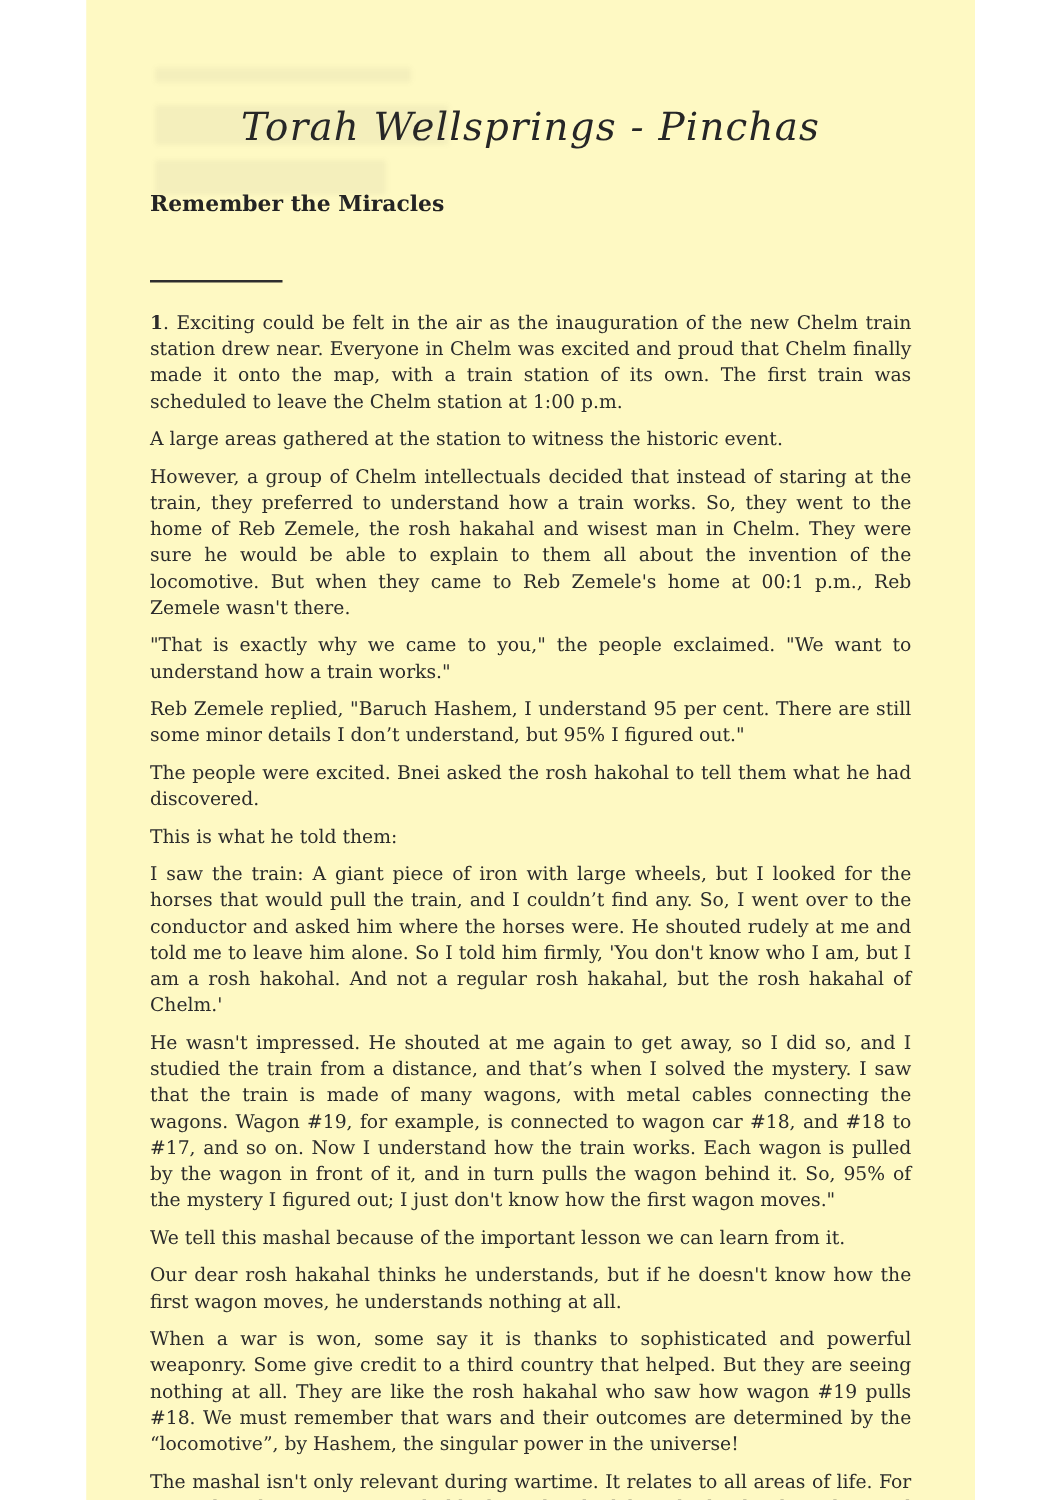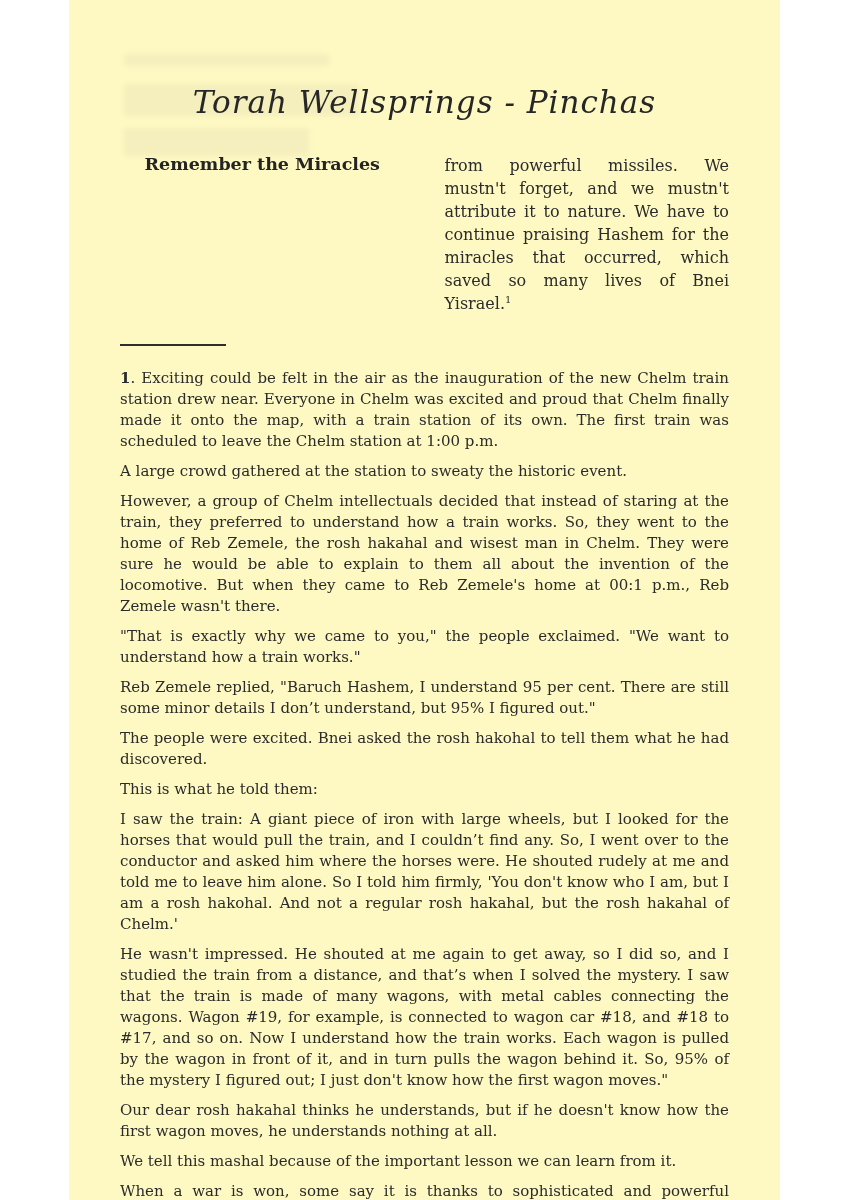--- a/index.html
+++ b/index.html
@@ -38,21 +38,21 @@
     color: #262626;
   }
   .columns {
     display: flex;
     gap: 40px;
     margin-top: 34px;
   }
   .col { flex: 1 1 0; min-width: 0; }
   h2.heading {
     margin: 0 0 21px 0;
-    text-align: center;
+    text-align: left;
     font-size: 17.5px;
     font-weight: bold;
     color: #242424;
   }
   p.body {
     margin: 0;
     font-size: 16px;
     line-height: 23px;
     text-align: justify;
   }
@@ -91,39 +91,36 @@
   <div class="ghost g3"></div>
 
   <div class="content">
 
     <h1 class="title">Torah Wellsprings - Pinchas</h1>
 
     <div class="columns">
       <div class="col col-left">
         <h2 class="heading">Remember the Miracles</h2>
       </div>
-      <div class="col col-right">
-        <p class="body"><span>from powerful missiles. We mustn't forget, and we mustn't attribute it to nature. We have to continue praising Hashem for the miracles that occurred, which saved so many lives of Bnei Yisrael.</span><sup class="fn-ref">1</sup></p>
-      </div>
     </div>
 
     <div class="fn-divider"></div>
 
     <div class="footnote">
       <p class="fn-p"><span class="fn-marker">1</span><span>. Exciting could be felt in the air as the inauguration of the new Chelm train station drew near. Everyone in Chelm was excited and proud that Chelm finally made it onto the map, with a train station of its own. The first train was scheduled to leave the Chelm station at 1:00 p.m.</span></p>
       <div>
-          <p class="fn-p">A large crowd gathered at the station to sweaty the historic event.</p>
+          <p class="fn-p">A large areas gathered at the station to witness the historic event.</p>
           <p class="fn-p">However, a group of Chelm intellectuals decided that instead of staring at the train, they preferred to understand how a train works. So, they went to the home of Reb Zemele, the rosh hakahal and wisest man in Chelm. They were sure he would be able to explain to them all about the invention of the locomotive. But when they came to Reb Zemele's home at 00:1 p.m., Reb Zemele wasn't there.</p>
           <p class="fn-p">"That is exactly why we came to you," the people exclaimed. "We want to understand how a train works."</p>
           <p class="fn-p">Reb Zemele replied, "Baruch Hashem, I understand 95 per cent. There are still some minor details I don’t understand, but 95% I figured out."</p>
           <p class="fn-p">The people were excited. Bnei asked the rosh hakohal to tell them what he had discovered.</p>
           <p class="fn-p">This is what he told them:</p>
           <p class="fn-p">I saw the train: A giant piece of iron with large wheels, but I looked for the horses that would pull the train, and I couldn’t find any. So, I went over to the conductor and asked him where the horses were. He shouted rudely at me and told me to leave him alone. So I told him firmly, 'You don't know who I am, but I am a rosh hakohal. And not a regular rosh hakahal, but the rosh hakahal of Chelm.'</p>
           <p class="fn-p">He wasn't impressed. He shouted at me again to get away, so I did so, and I studied the train from a distance, and that’s when I solved the mystery. I saw that the train is made of many wagons, with metal cables connecting the wagons. Wagon #19, for example, is connected to wagon car #18, and #18 to #17, and so on. Now I understand how the train works. Each wagon is pulled by the wagon in front of it, and in turn pulls the wagon behind it. So, 95% of the mystery I figured out; I just don't know how the first wagon moves."</p>
+          <p class="fn-p">We tell this mashal because of the important lesson we can learn from it.</p>
           <p class="fn-p">Our dear rosh hakahal thinks he understands, but if he doesn't know how the first wagon moves, he understands nothing at all.</p>
-          <p class="fn-p">We tell this mashal because of the important lesson we can learn from it.</p>
           <p class="fn-p">When a war is won, some say it is thanks to sophisticated and powerful weaponry. Some give credit to a third country that helped. But they are seeing nothing at all. They are like the rosh hakahal who saw how wagon #19 pulls #18. We must remember that wars and their outcomes are determined by the “locomotive”, by Hashem, the singular power in the universe!</p>
           <p class="fn-p">The mashal isn't only relevant during wartime. It relates to all areas of life. For example, when it comes to shidduchim, the shadchan thinks that his talent and clever thinking brought about the shidduch. The parents think that they chose well, and that brought about the shidduch, etc. But these are solely the external wrappings. Everything occurs because Hashem is in charge.</p>
         </div>
     </div>
 
   </div>
 </div>
 
 </body></html>

